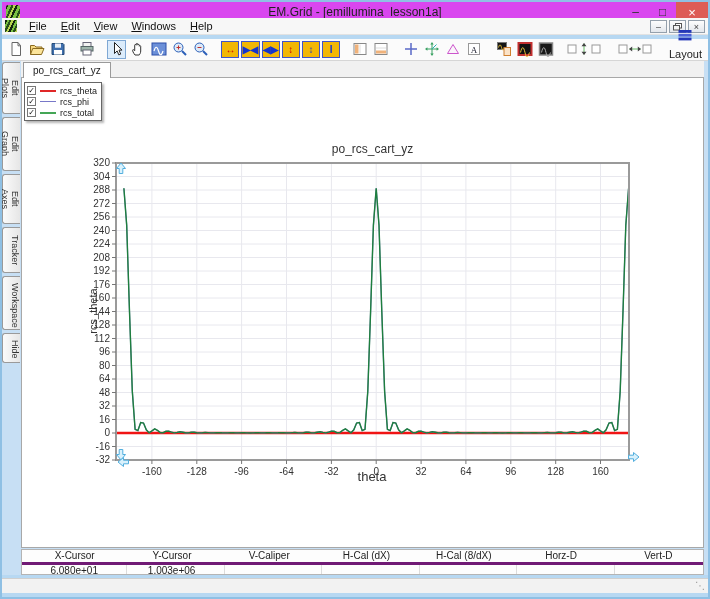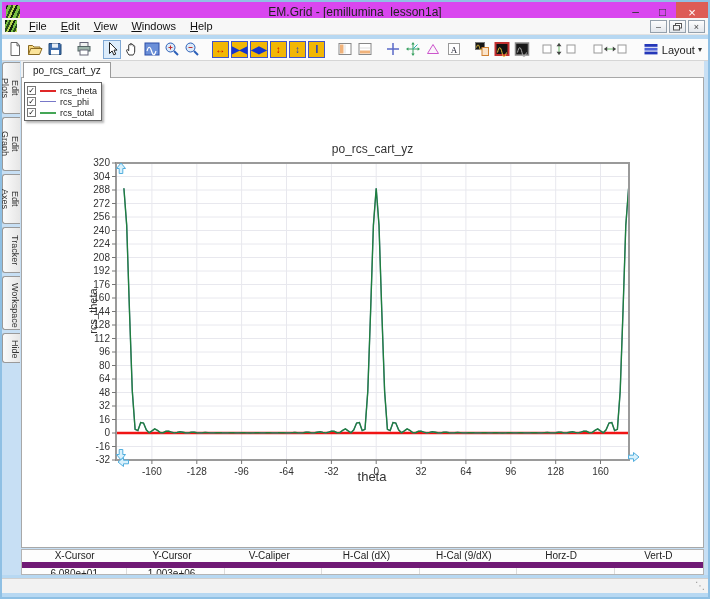--- a/index.html
+++ b/index.html
@@ -24,21 +24,21 @@
   .mdi { width:17px; height:13px; border:1px solid #94a0ac; background:linear-gradient(#fdfdfd,#e3e7ec); display:flex; align-items:center; justify-content:center; font-size:9px; color:#444; }
 
   
   #toolbar { position:absolute; left:0; top:37px; width:706px; height:22px; background:#fbfbfb; border-bottom:1px solid #d6d6d6; display:flex; align-items:center; padding-left:3px; }
   .tbtn { width:20px; height:19px; margin:0 1px; display:flex; align-items:center; justify-content:center; border:1px solid transparent; }
   .tbtn.sel { background:#dcecfb; border:1px solid #7fa8d4; }
   .tbtn.gold { width:19px; height:17px; background:#f2b705; border:1px solid #4054c8; font-weight:bold; }
   .tbtn.gold span { font-size:10px; line-height:1; }
   .tsep { width:9px; height:1px; }
   .tsep.small { width:14px; }
-  #layout-btn { display:flex; align-items:center; gap:3px; padding:1px 4px; }
+  #layout-btn { display:flex; align-items:center; gap:3px; padding:1px 4px;flex-direction:column; }
   #layout-btn .lbl { font-size:11px; color:#222; }
 
   
   #client { position:absolute; left:0; top:59px; width:706px; height:514px; background:#c7dff4; }
   #sidetabs { position:absolute; left:0; top:1px; width:19px; bottom:0; }
   .sidetab { writing-mode:vertical-rl; width:18px; margin-bottom:3px; padding:6px 0; text-align:center; font-size:9px; color:#333;
              background:linear-gradient(to right,#fbfbfb,#e6e6e6); border:1px solid #9a9a9a; border-right:none;
              border-radius:3px 0 0 3px; display:block; }
   #tabrow { position:absolute; left:19px; top:0; right:4px; height:16px; background:#f1f1f1; }
   .doctab { position:relative; top:1px; display:inline-block; margin-left:2px; padding:2px 9px 2px 9px; font-size:10px; color:#222;
@@ -53,21 +53,21 @@
   
   #legend { position:absolute; left:2px; top:4px; background:#fff; border:1px solid #666; box-shadow:2px 2px 2px rgba(120,120,120,.55); padding:2px 4px 2px 2px; z-index:5; }
   .leg-row { display:flex; align-items:center; height:11px; gap:4px; }
   .leg-cb { width:9px; height:9px; border:1px solid #777; background:#fff; font-size:8px; line-height:8px; text-align:center; color:#111; }
   .leg-line { width:16px; border-top-style:solid; }
   .leg-lab { font-size:9px; color:#222; }
 
   
   #cursor-table { position:absolute; left:19px; right:4px; bottom:0; height:26px; background:#fdfdfd; border:1px solid #b4b4b4; }
   .ct-row { display:flex; height:12px; }
-  .ct-row.vals { border-top:6px solid #701a75; }
+  .ct-row.vals { border-top:3px solid #701a75; }
   .ct-cell { flex:1; text-align:center; font-size:10px; color:#222; line-height:12px; overflow:hidden;margin-left:8px; }
   .ct-row.vals .ct-cell { border-left:1px solid #dcdcdc; }
   .ct-row.vals .ct-cell:first-child { border-left:none; }
 
   
   #statusbar { position:absolute; left:0; top:576px; width:706px; height:15px; background:#f2f2f2; border-top:1px solid #cfcfcf; }
   #grip { position:absolute; right:3px; bottom:2px; width:10px; height:10px; color:#9a9a9a; font-size:10px; line-height:10px; }
 </style>
 </head>
 <body>
@@ -417,21 +417,21 @@
             <div class="leg-lab">rcs_total</div>
           </div>
         </div>
     </div>
     <div id="cursor-table">
         <div class="ct-row">
           <div class="ct-cell">X-Cursor</div>
           <div class="ct-cell">Y-Cursor</div>
           <div class="ct-cell">V-Caliper</div>
           <div class="ct-cell">H-Cal (dX)</div>
-          <div class="ct-cell">H-Cal (9/dX)</div>
+          <div class="ct-cell">H-Cal (8/dX)</div>
           <div class="ct-cell">Horz-D</div>
           <div class="ct-cell">Vert-D</div>
         </div>
         <div class="ct-row vals">
           <div class="ct-cell">6.080e+01</div>
           <div class="ct-cell">1.003e+06</div>
           <div class="ct-cell"></div>
           <div class="ct-cell"></div>
           <div class="ct-cell"></div>
           <div class="ct-cell"></div>

